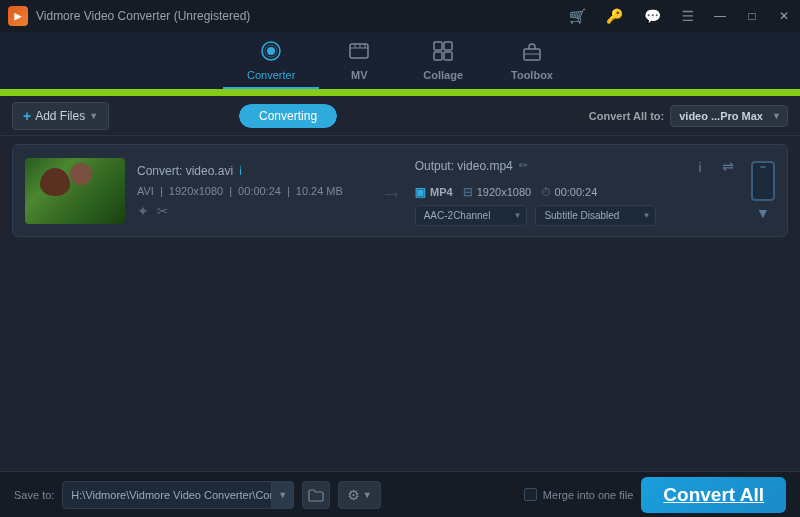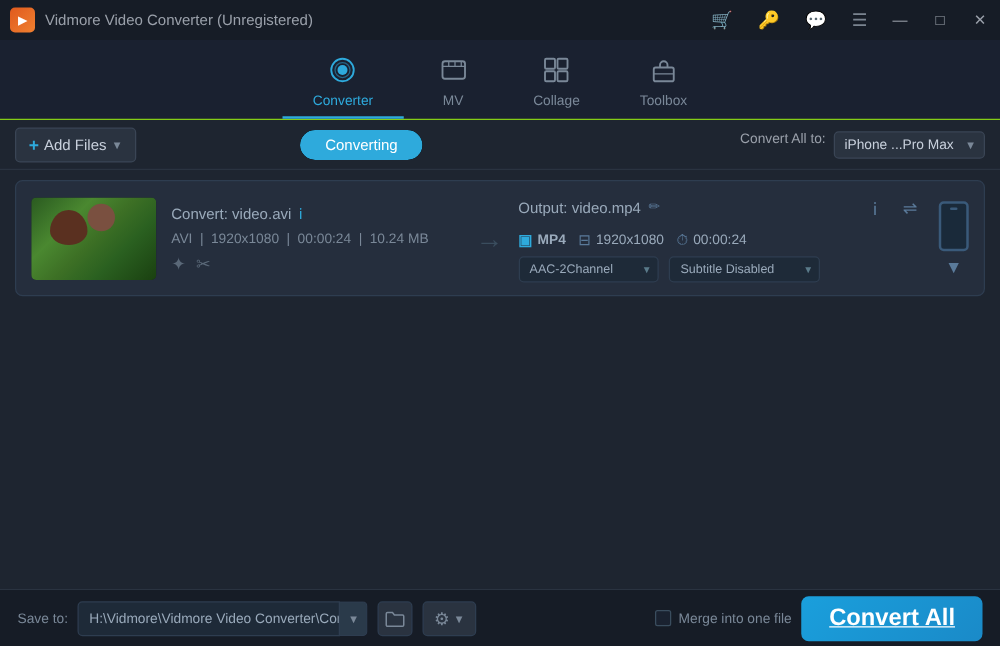--- a/index.html
+++ b/index.html
@@ -71,21 +71,21 @@
     }
 
     
     #tab-bar {
       background: #1a2130;
       height: 64px;
       display: flex;
       align-items: flex-end;
       justify-content: center;
       gap: 0;
-      border-bottom: 1px solid #84cc16;
+      border-bottom: 7px solid #84cc16;
     }
     .tab {
       display: flex;
       flex-direction: column;
       align-items: center;
       padding: 8px 24px 8px;
       cursor: pointer;
       color: #7a8898;
       position: relative;
       min-width: 80px;
@@ -101,20 +101,21 @@
       right: 0;
       height: 2px;
       background: #2eaadc;
     }
     .tab-icon {
       font-size: 20px;
       margin-bottom: 2px;
     }
     .tab-label {
       font-size: 11px;
+      font-weight: bold;
     }
 
     
     #toolbar {
       background: #1e2530;
       height: 40px;
       display: flex;
       align-items: center;
       padding: 0 12px;
       border-bottom: 1px solid #2a3340;
@@ -150,23 +151,25 @@
       border-radius: 16px;
     }
     .tab-switch-item.active {
       background: #2eaadc;
       color: white;
     }
 
     .convert-all-to {
       margin-left: auto;
       display: flex;
+      align-items: center;
       gap: 6px;
       font-size: 11px;
       color: #9aa0aa;
+      font-weight: bold;
     }
     .format-selector {
       background: #2a3340;
       border: 1px solid #3a4555;
       border-radius: 4px;
       color: #c8d0dc;
       padding: 4px 24px 4px 8px;
       font-size: 11px;
       cursor: pointer;
       position: relative;
@@ -565,21 +568,21 @@
     <span class="dropdown-arrow">▼</span>
   </div>
 
   <div class="tab-switch">
     <div class="tab-switch-item active">Converting</div>
   </div>
 
   <div class="convert-all-to">
     <span>Convert All to:</span>
     <div class="format-selector">
-      <span>iPhone ...Pro Max</span>
+      <span>video ...Pro Max</span>
       <span class="format-selector-arrow">▼</span>
     </div>
   </div>
 </div>
 
 <div id="file-list">
   <div class="file-item">
 
     <div class="thumbnail">
       <div class="thumbnail-img"></div>

